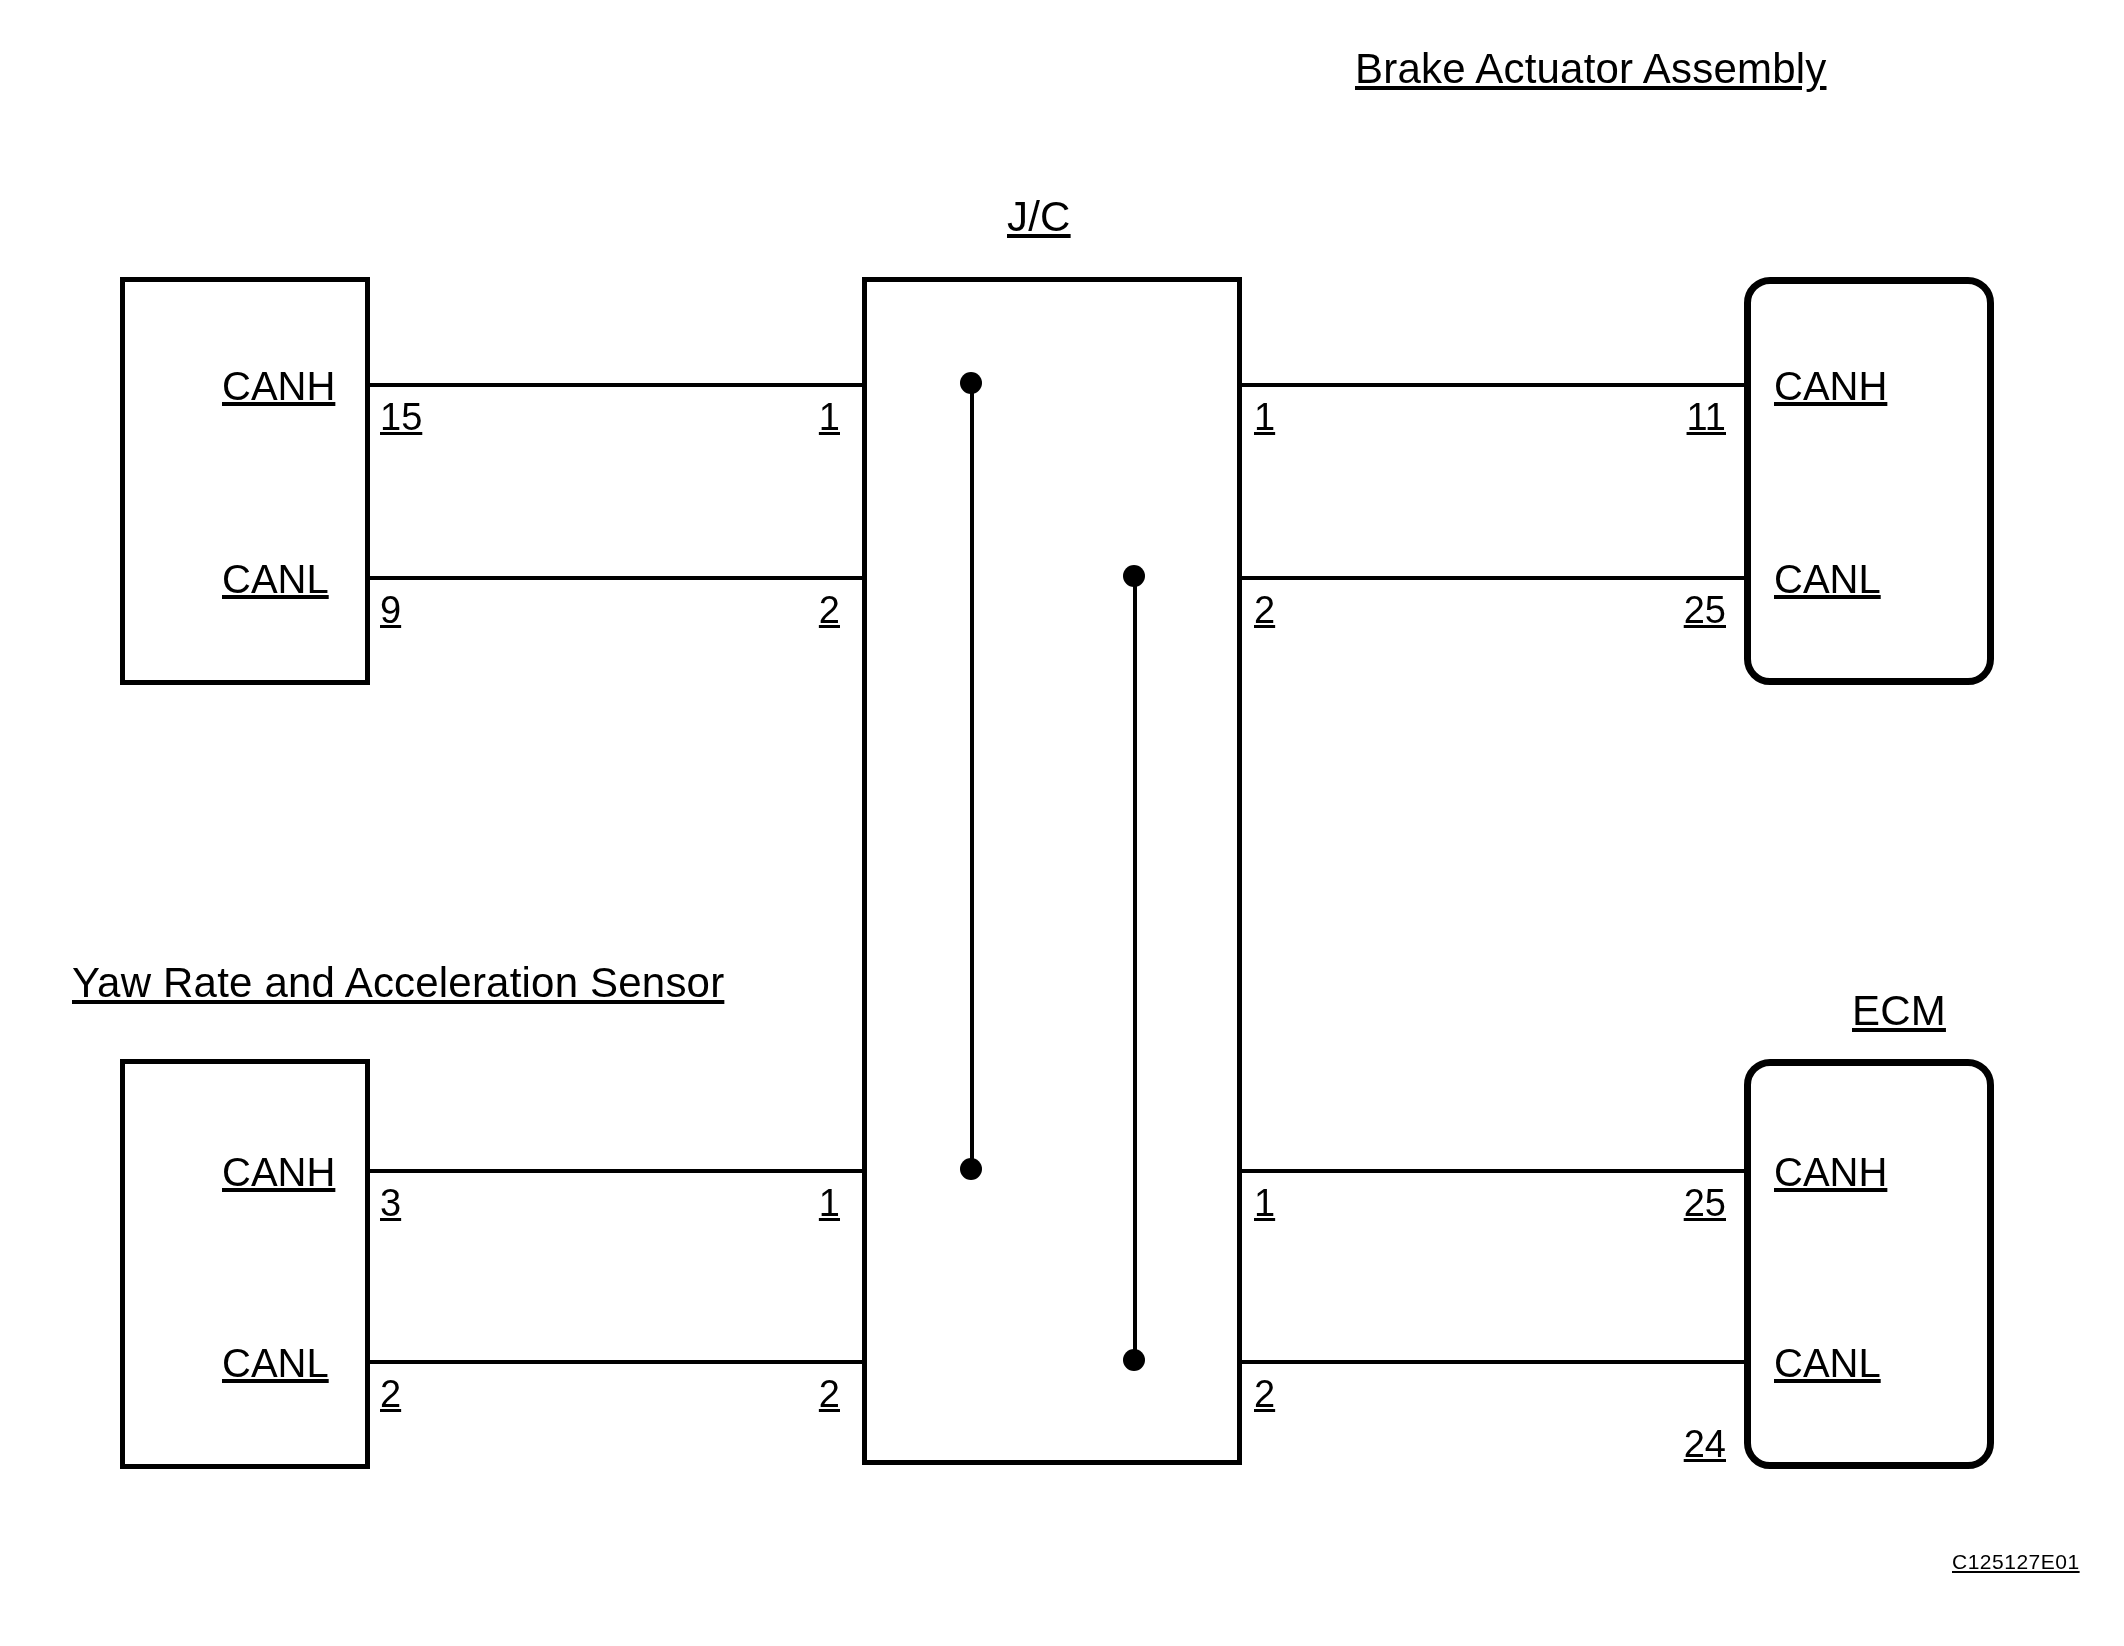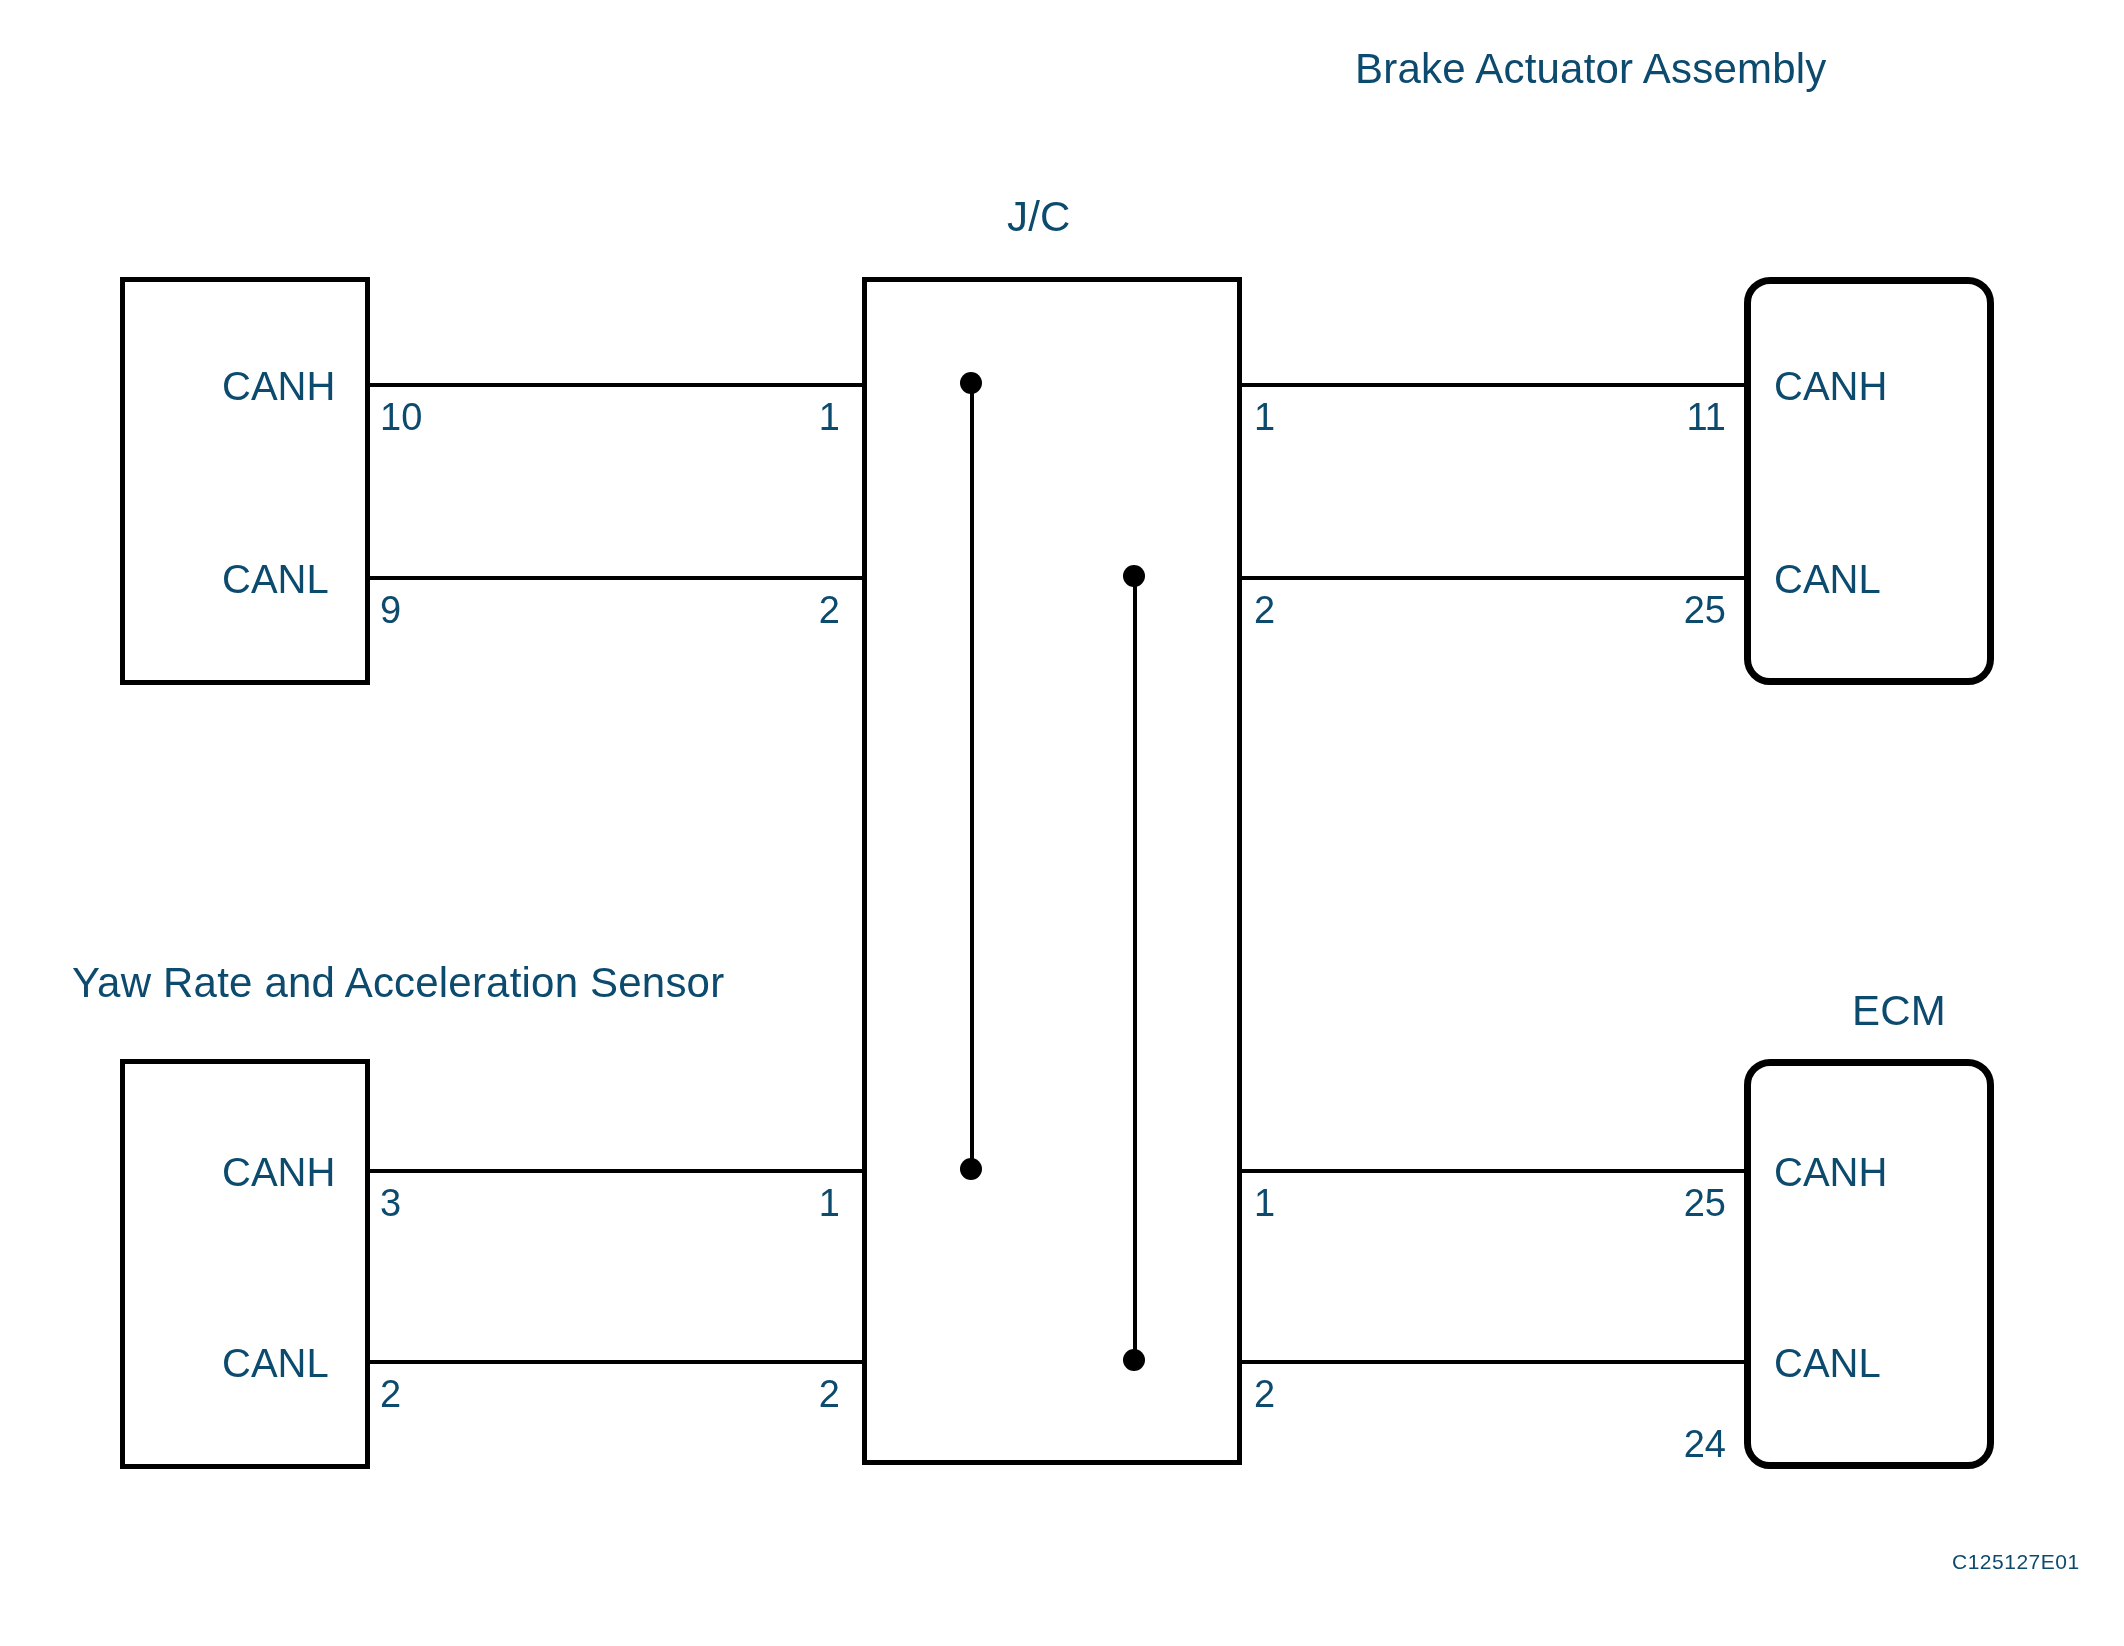--- a/index.html
+++ b/index.html
@@ -15,21 +15,22 @@
     position: relative;
     width: 2124px;
     height: 1646px;
     background: #ffffff;
     overflow: hidden;
   }
   .lbl {
     position: absolute;
     white-space: nowrap;
     line-height: 1;
-    color: #0c4a6e;
+    color: #000000;
+    text-decoration: underline;
   }
   
   .caption {
     font-size: 42px;
     letter-spacing: 0.2px;
   }
   
   .port {
     font-size: 40px;
   }
@@ -131,21 +132,21 @@
 
   <div class="lbl port" style="left:1774px; top:366px;">CANH</div>
   <div class="lbl port" style="left:1774px; top:559px;">CANL</div>
 
   <div class="lbl port" style="left:222px; top:1152px;">CANH</div>
   <div class="lbl port" style="left:222px; top:1343px;">CANL</div>
 
   <div class="lbl port" style="left:1774px; top:1152px;">CANH</div>
   <div class="lbl port" style="left:1774px; top:1343px;">CANL</div>
 
-  <div class="lbl pin" style="left:380px; top:398px;">10</div>
+  <div class="lbl pin" style="left:380px; top:398px;">15</div>
   <div class="lbl pin right" style="left:700px; top:398px; width:140px;">1</div>
   <div class="lbl pin" style="left:1254px; top:398px;">1</div>
   <div class="lbl pin right" style="left:1586px; top:398px; width:140px;">11</div>
 
   <div class="lbl pin" style="left:380px; top:591px;">9</div>
   <div class="lbl pin right" style="left:700px; top:591px; width:140px;">2</div>
   <div class="lbl pin" style="left:1254px; top:591px;">2</div>
   <div class="lbl pin right" style="left:1586px; top:591px; width:140px;">25</div>
 
   <div class="lbl pin" style="left:380px; top:1184px;">3</div>

